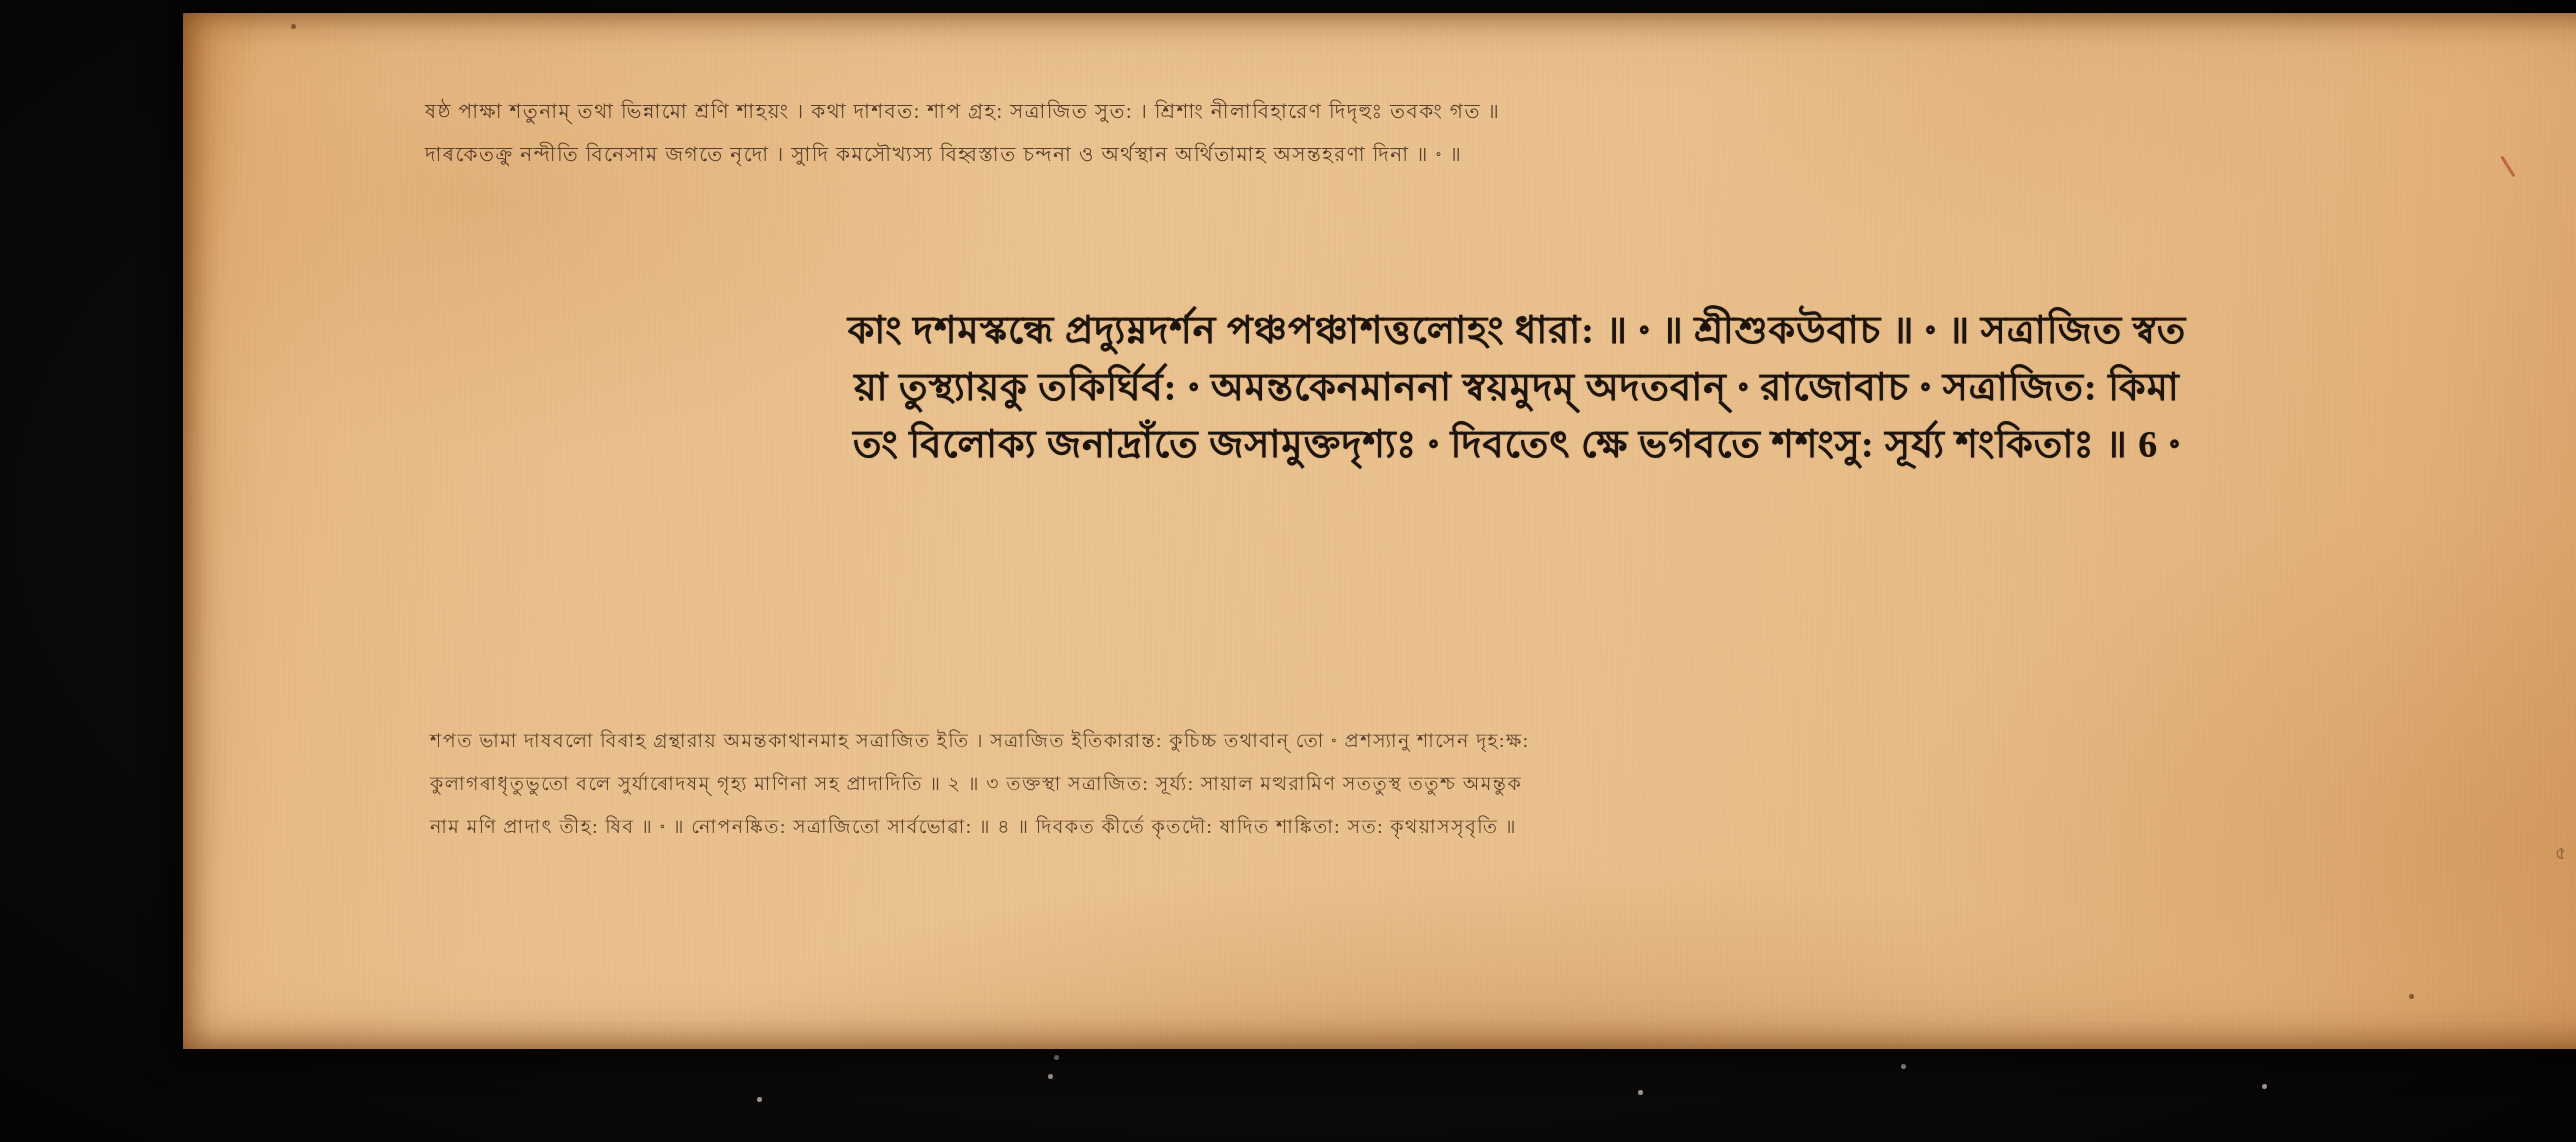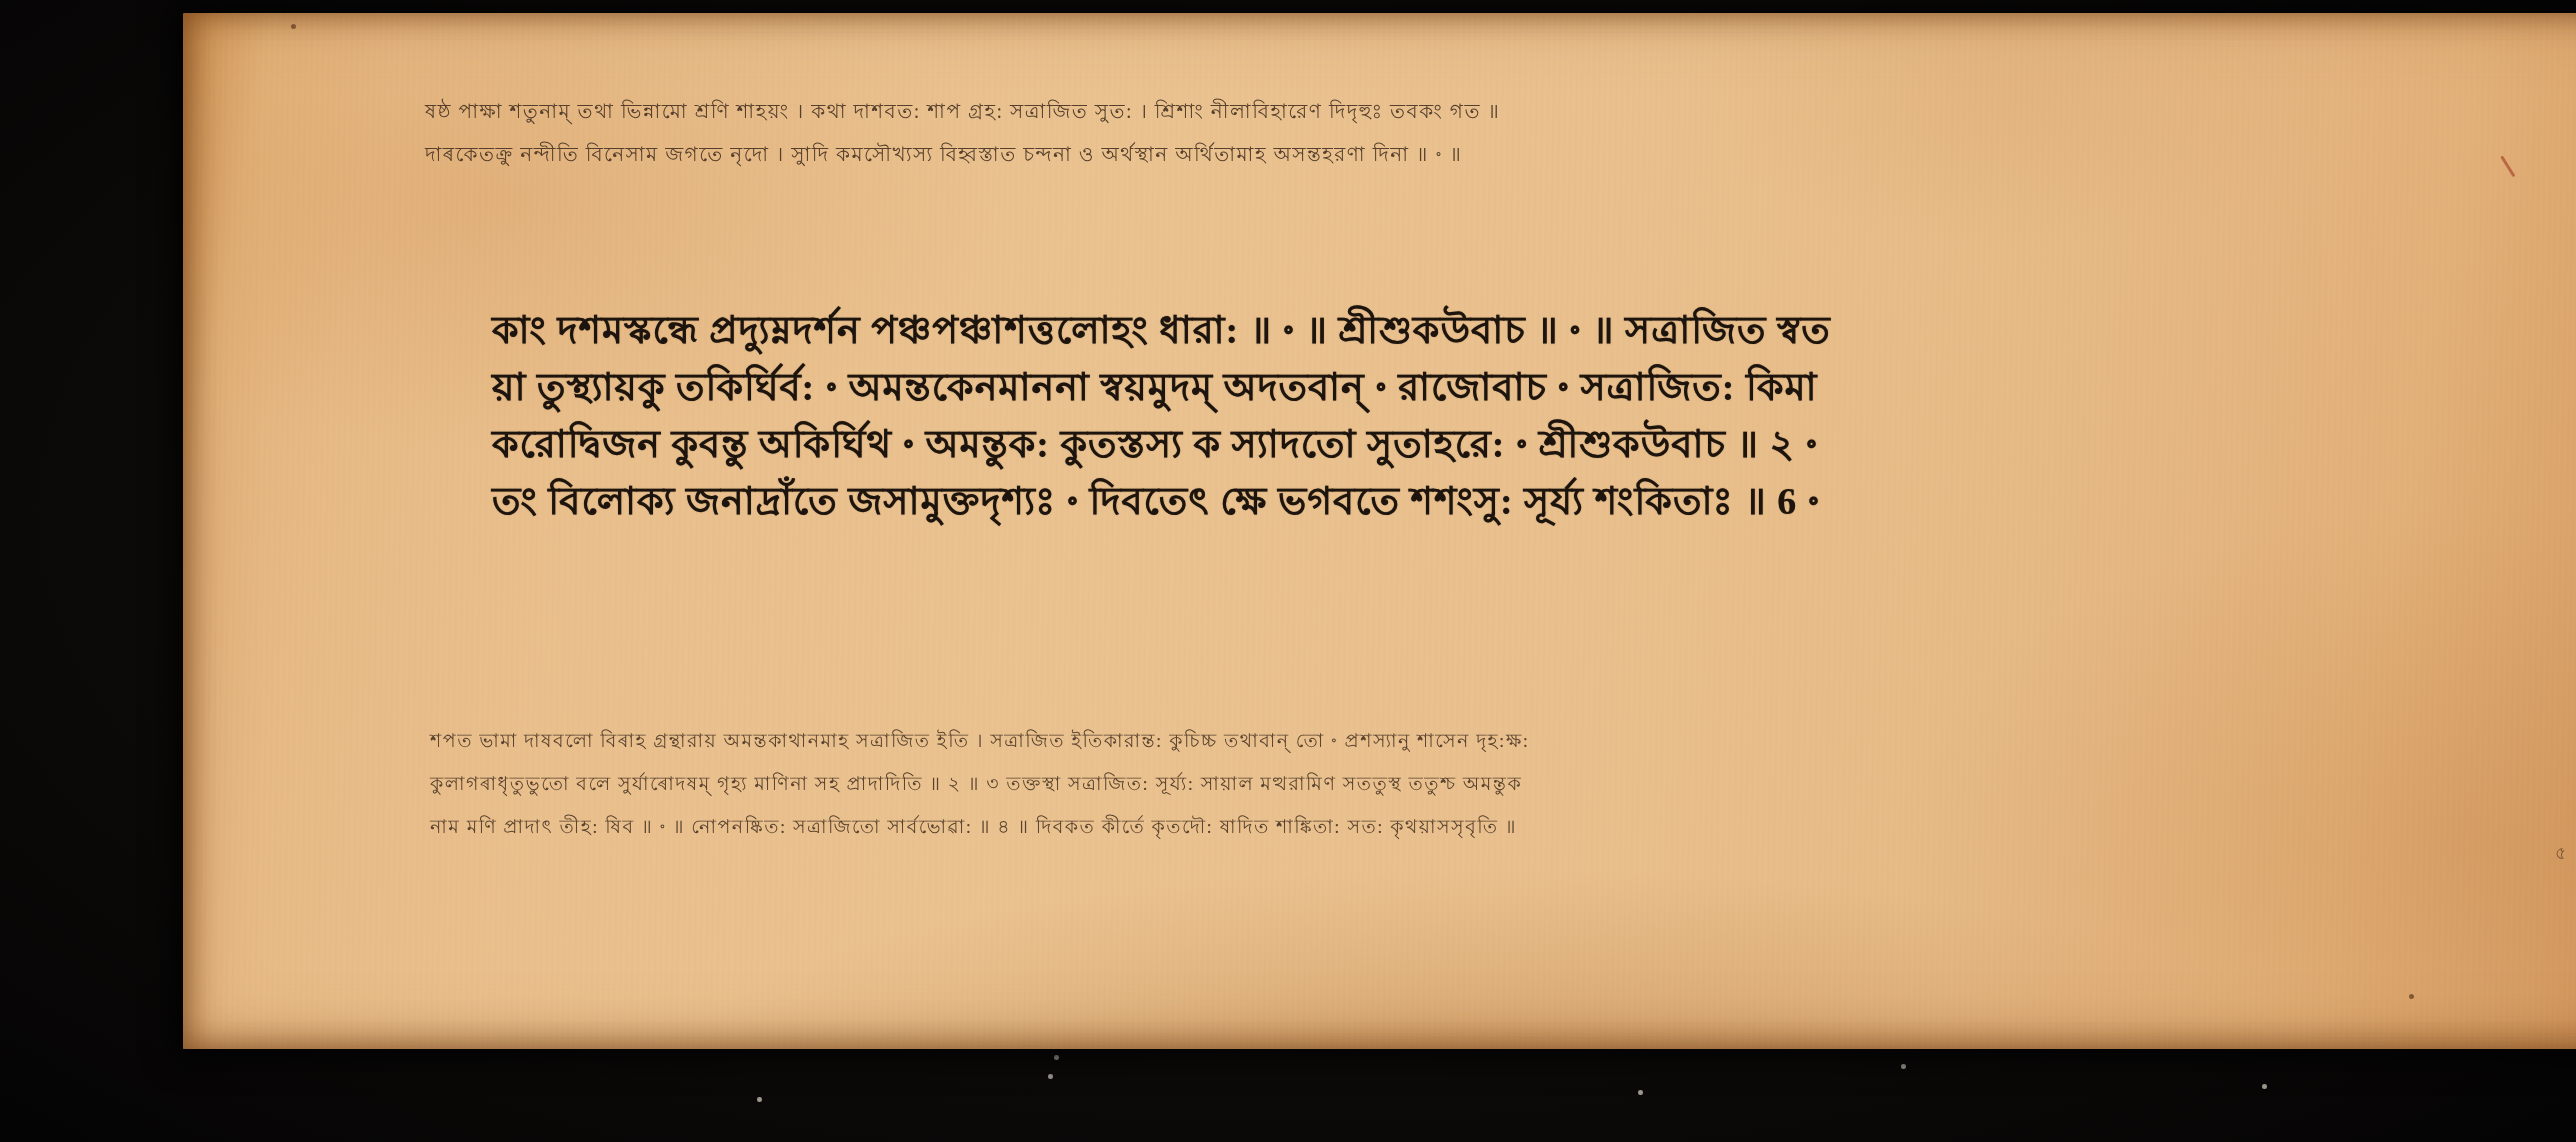--- a/index.html
+++ b/index.html
@@ -118,20 +118,21 @@
     letter-spacing: 1.5px;
     filter: blur(0.1px);
   }
 
   
   #main-block {
     position: absolute;
     left: 309px;
     top: 289px;
     width: 2050px;
+    text-align: center;
   }
   #main-block .script-line {
     position: relative;
     font-size: 38px;
     line-height: 57px;
     color: #1d140d;
     font-weight: 700;
     letter-spacing: 1px;
     text-shadow: 0 0 1px rgba(25,16,9,.55);
   }
@@ -188,21 +189,20 @@
   <div class="red-mark" style="left:2313px; top:152px;"></div>
 
   <div id="top-block">
     <div class="script-line">ষষ্ঠ পাক্ষা শতুনাম্ তথা ভিন্নামো শ্রণি শাহয়ং । কথা দাশবত: শাপ গ্রহ: সত্রাজিত সুত: । শ্রিশাং নীলাবিহারেণ দিদৃহুঃ তবকং গত ॥</div>
     <div class="script-line">দাৰকেতক্ৰু নন্দীতি বিনেসাম জগতে নৃদো । সুাদি কমসৌখ্যস্য বিহ্বস্তাত চন্দনা ও অর্থস্থান অর্থিতামাহ অসন্তহরণা দিনা ॥ ৽ ॥</div>
   </div>
 
   <div id="main-block">
     <div class="script-line">কাং দশমস্কন্ধে প্রদ্যুম্নদর্শন পঞ্চপঞ্চাশত্তলোহং ধারা: ॥ ৽ ॥ শ্রীশুকউবাচ ॥ ৽ ॥ সত্রাজিত স্বত</div>
     <div class="script-line">য়া তুস্থ্যায়কু তকির্ঘির্ব: ৽ অমন্তকেনমাননা স্বয়মুদম্ অদতবান্ ৽ রাজোবাচ ৽ সত্রাজিত: কিমা</div>
-    <div class="script-line">করোদ্বিজন কুবন্তু অকির্ঘিথ ৽ অমন্তুক: কুতস্তস্য ক স্যাদতো সুতাহরে: ৽ শ্রীশুকউবাচ ॥ ২ ৽</div>
     <div class="script-line">তং বিলোক্য জনাদ্রাঁতে জসামুক্তদৃশ্যঃ ৽ দিবতেৎ ক্ষে ভগবতে শশংসু: সূর্য্য শংকিতাঃ ॥ 6 ৽</div>
   </div>
 
   <div id="bottom-block">
     <div class="script-line">শপত ভামা দাষবলো বিৰাহ গ্ৰন্থারায় অমন্তকাথানমাহ  সত্রাজিত ইতি । সত্রাজিত ইতিকারান্ত: কুচিচ্চ তথাবান্ তো ৽ প্রশস্যানু শাসেন দৃহ:ক্ষ:</div>
     <div class="script-line">কুলাগৰাধৃতুভুতো বলে সুৰ্যাৰোদষম্ গৃহ্য মাণিনা সহ প্রাদাদিতি ॥ ২ ॥ ৩ তক্তস্থা সত্রাজিত: সূর্য্য: সায়াল মত্থরামিণ  সততুস্থ ততুশ্চ অমন্তুক</div>
     <div class="script-line">নাম মণি প্রাদাৎ তীহ: ষিব ॥ ৽ ॥ নোপনষ্কিত: সত্রাজিতো সার্বভোৱা: ॥ ৪ ॥ দিবকত কীৰ্তে কৃতদৌ: ষাদিত শাঙ্কিতা: সত: কৃথয়াসসৃবৃতি ॥</div>
   </div>
 
   <div class="marginal-note" style="left:2372px; top:827px;">৫</div>

